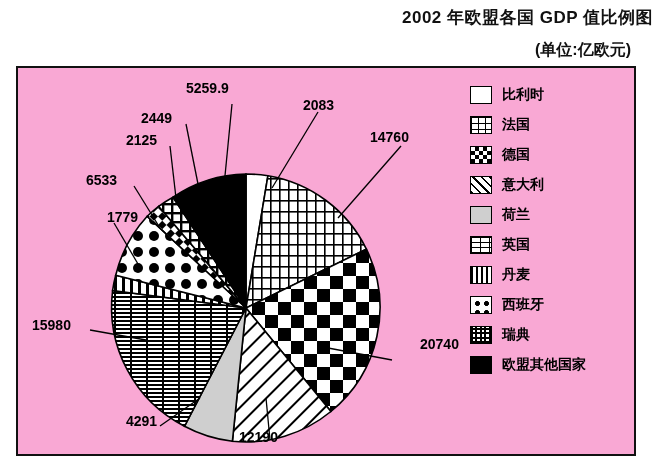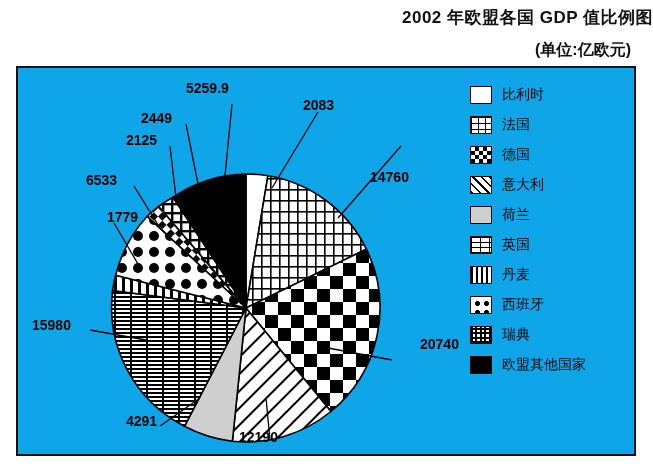--- a/index.html
+++ b/index.html
@@ -37,21 +37,21 @@
   }
 
   .frame {
     position: absolute;
     left: 16px;
     top: 66px;
     width: 620px;
     height: 390px;
     border: 2px solid #111;
     box-sizing: border-box;
-    background: #0ea5e9;
+    background: #f9a8d4;
   }
 
   
   .legend {
     position: absolute;
     right: 14px;
     top: 12px;
     width: 150px;
   }
   .legend-item {
@@ -64,21 +64,21 @@
     height: 18px;
     border: 1.5px solid #000;
     box-sizing: border-box;
     margin-right: 10px;
     flex: 0 0 auto;
     background-color: #fff;
     background-repeat: repeat;
   }
   .legend-label {
     font-size: 14px;
-    font-weight: normal;
+    font-weight: bold;
     white-space: nowrap;
   }
 
   
   .pat-white { background: #fff; }
   .pat-brick {
     background-color: #fff;
     background-image:
       linear-gradient(#000 1.5px, transparent 1.5px),
       linear-gradient(90deg, #000 1.5px, transparent 1.5px);
@@ -252,21 +252,21 @@
         <path d="M96 155 L120 196"></path>
         <path d="M72 262 L128 272"></path>
         <path d="M374 292 L310 280"></path>
         <path d="M142 358 L182 330"></path>
         <path d="M252 372 L248 330"></path>
       </g>
     </svg>
 
     <div class="callout-label" style="left:168px; top:12px;">5259.9</div>
     <div class="callout-label" style="left:285px; top:29px;">2083</div>
-    <div class="callout-label" style="left:352px; top:61px;margin-top:40px;">14760</div>
+    <div class="callout-label" style="left:352px; top:61px;">14760</div>
     <div class="callout-label" style="left:123px; top:42px;">2449</div>
     <div class="callout-label" style="left:108px; top:64px;text-align:right;">2125</div>
     <div class="callout-label" style="left:68px; top:104px;">6533</div>
     <div class="callout-label" style="left:50px; top:141px;margin-left:39px;">1779</div>
     <div class="callout-label" style="left:14px; top:249px;">15980</div>
     <div class="callout-label" style="left:377px; top:268px;margin-left:25px;">20740</div>
     <div class="callout-label" style="left:108px; top:345px;">4291</div>
     <div class="callout-label" style="left:221px; top:361px;text-align:center;">12190</div>
   </div>
 

